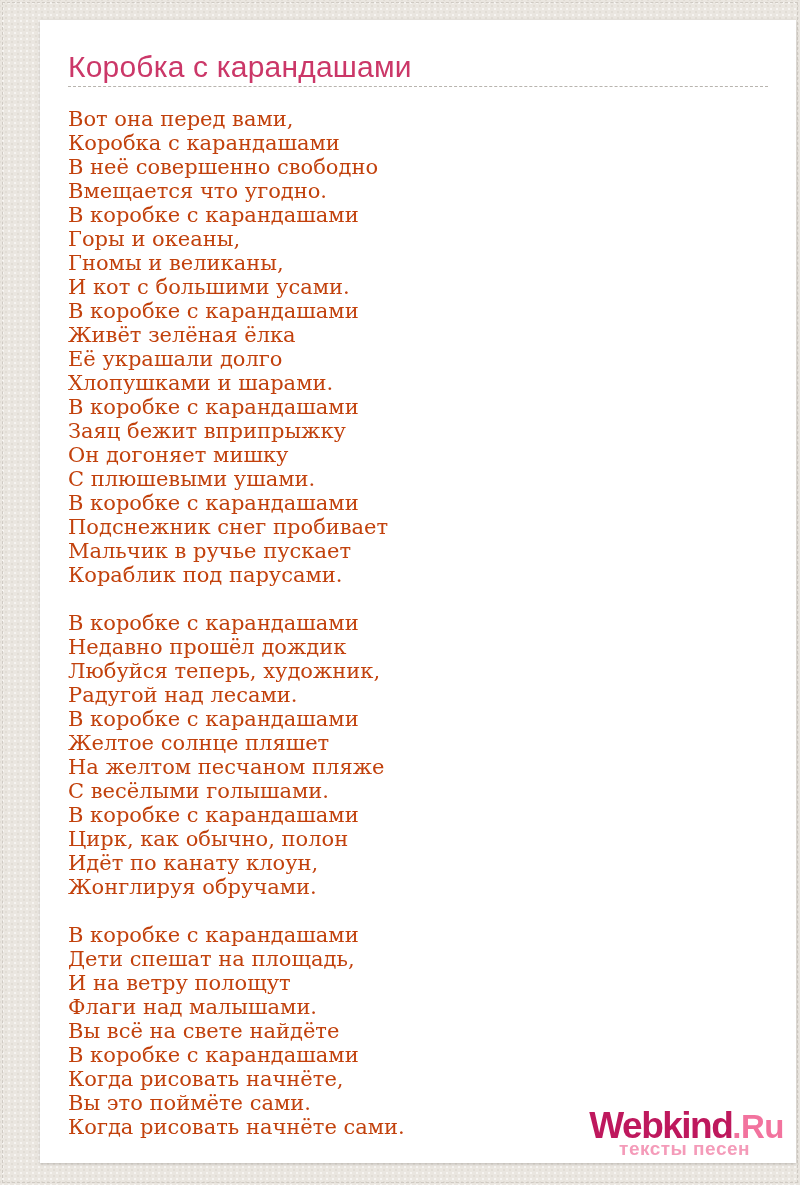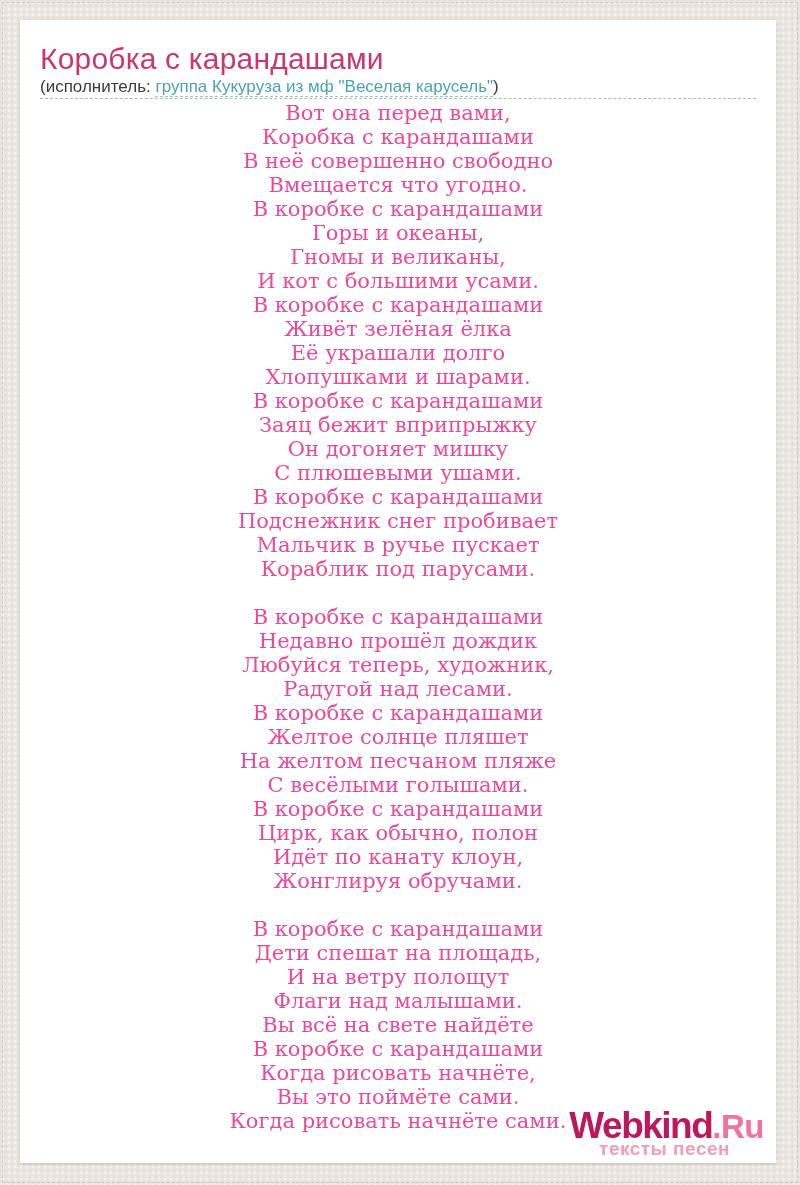--- a/index.html
+++ b/index.html
@@ -14,26 +14,26 @@
     background-size:6px 6px, 6px 6px;
     background-position:0 0, 3px 3px;
     font-family:"Liberation Sans", sans-serif;
   }
   .frame {
     position:absolute; left:2px; top:2px; right:2px; bottom:2px;
     border:1px dashed #cfcac3;
     pointer-events:none;
   }
   .card {
-    position:absolute; left:20px; top:20px;
+    position:absolute; left:40px; top:20px;
     width:756px; height:1143px;
     box-sizing:border-box;
     background:#ffffff;
     box-shadow:0 1px 3px rgba(0,0,0,0.18);
-    padding:20px;
+    padding:28px;
   }
   .song-header {
     border-bottom:1px dashed #b8b4ae;
     padding-bottom:1px;
   }
   .song-title {
     font-size:30px;
     font-weight:normal;
     color:#cb3768;
     margin:3px 0 2px 0;
@@ -46,26 +46,25 @@
     line-height:20px;
     margin:0;
   }
   .artist-link {
     color:#4ba3ae;
     text-decoration:none;
     border-bottom:1px dashed #93c6cd;
     cursor:pointer;
   }
   .lyrics {
-    margin-top:2px;
+    margin-top:20px;
     font-family:"DejaVu Serif", serif;
     font-size:21px;
     line-height:24px;
-    color:#ec4899;
-    text-align:center;
+    color:#c2410c;
   }
   .lyrics p { margin:0 0 24px 0; }
   .lyrics p:last-child { margin-bottom:0; }
   .logo {
     position:absolute;
     right:12px; bottom:3px;
     text-align:right;
     text-decoration:none;
     font-weight:bold;
     line-height:1;
@@ -92,21 +91,20 @@
 </style>
 </head>
 <body>
 
 <div class="frame"></div>
 
 <div class="card">
 
   <div class="song-header">
     <h1 class="song-title">Коробка с карандашами</h1>
-    <p class="artist-line"><span>(исполнитель: </span><a class="artist-link">группа Кукуруза из мф "Веселая карусель"</a><span>)</span></p>
   </div>
 
   <div class="lyrics">
       <p>Вот она перед вами,<br>Коробка с карандашами<br>В неё совершенно свободно<br>Вмещается что угодно.<br>В коробке с карандашами<br>Горы и океаны,<br>Гномы и великаны,<br>И кот с большими усами.<br>В коробке с карандашами<br>Живёт зелёная ёлка<br>Её украшали долго<br>Хлопушками и шарами.<br>В коробке с карандашами<br>Заяц бежит вприпрыжку<br>Он догоняет мишку<br>С плюшевыми ушами.<br>В коробке с карандашами<br>Подснежник снег пробивает<br>Мальчик в ручье пускает<br>Кораблик под парусами.</p>
       <p>В коробке с карандашами<br>Недавно прошёл дождик<br>Любуйся теперь, художник,<br>Радугой над лесами.<br>В коробке с карандашами<br>Желтое солнце пляшет<br>На желтом песчаном пляже<br>С весёлыми голышами.<br>В коробке с карандашами<br>Цирк, как обычно, полон<br>Идёт по канату клоун,<br>Жонглируя обручами.</p>
       <p>В коробке с карандашами<br>Дети спешат на площадь,<br>И на ветру полощут<br>Флаги над малышами.<br>Вы всё на свете найдёте<br>В коробке с карандашами<br>Когда рисовать начнёте,<br>Вы это поймёте сами.<br>Когда рисовать начнёте сами.</p>
     </div>
 
   <a class="logo">
     <span><span class="logo-wordmark">Webkind</span><span class="logo-ru">.Ru</span></span>

